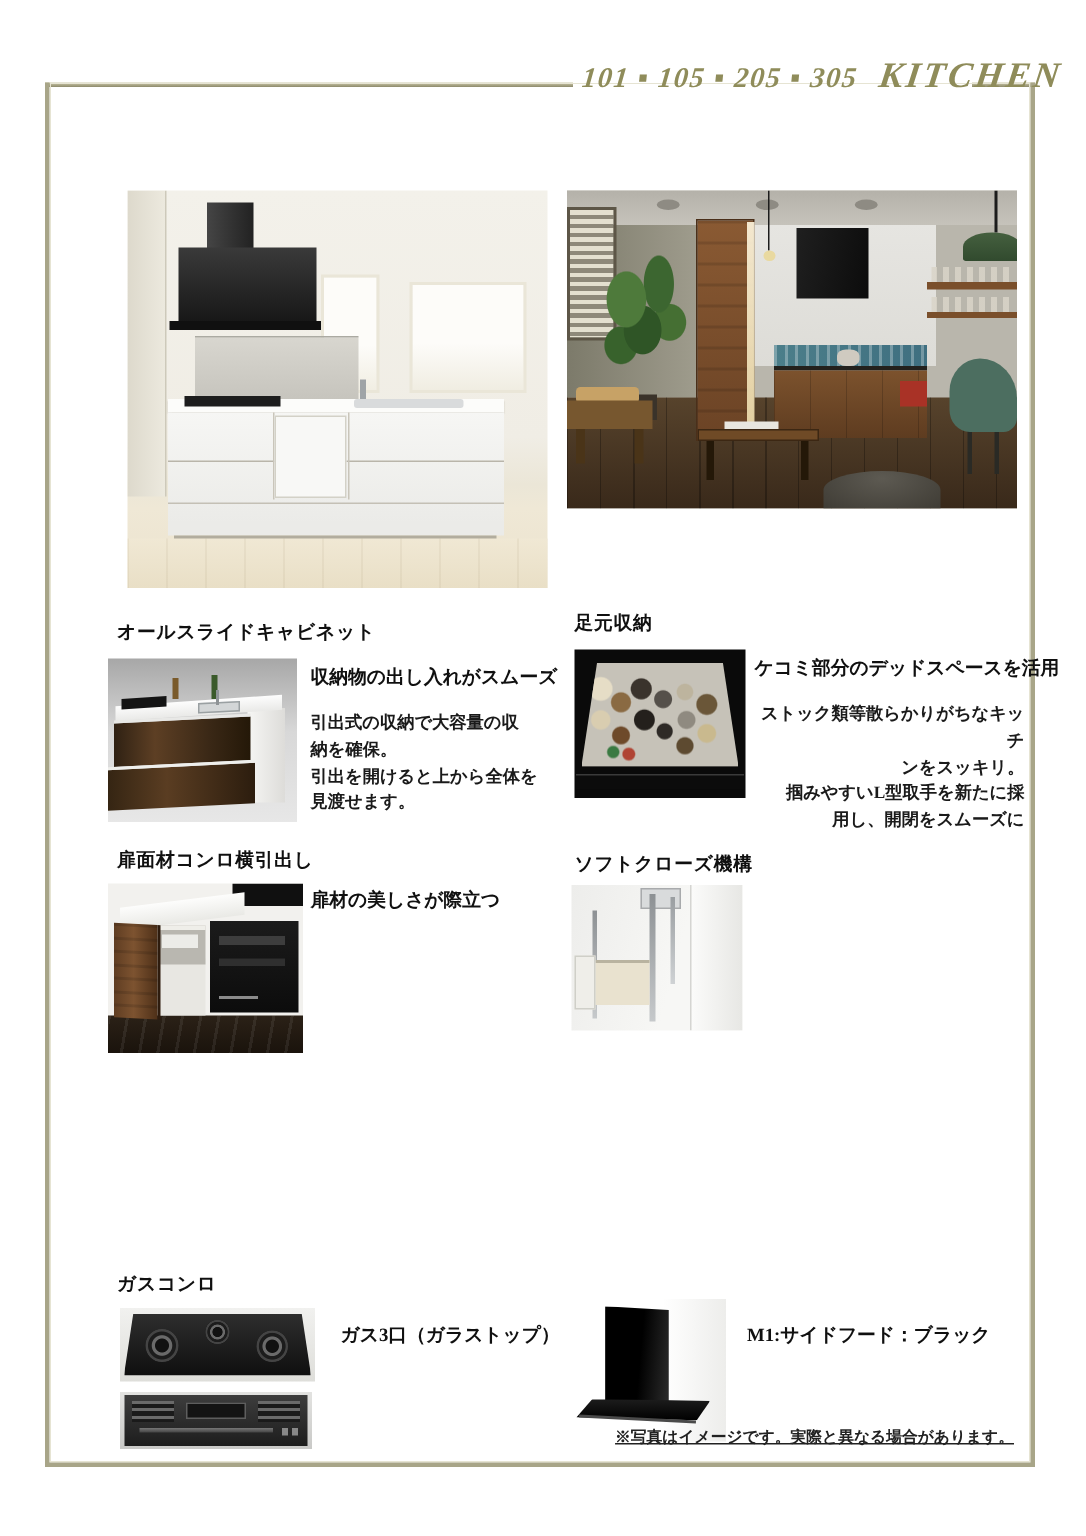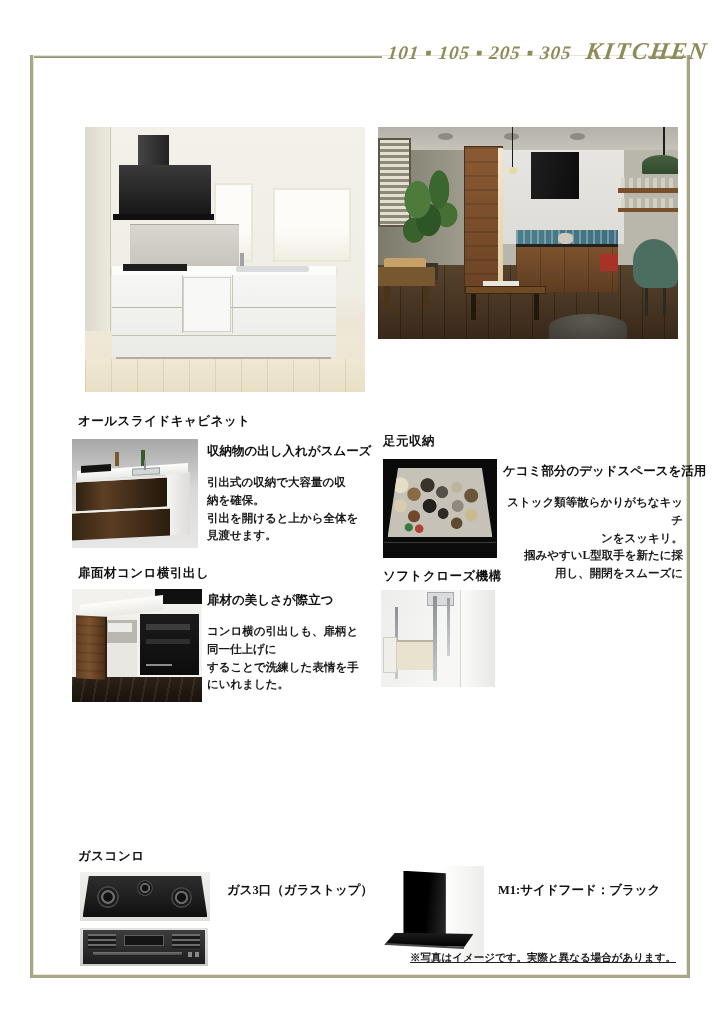--- a/index.html
+++ b/index.html
@@ -124,21 +124,21 @@
     </div>
     <div class="ftext" style="left:135px;top:30px;width:160px;">
       <h4>収納物の出し入れがスムーズ</h4>
       <p>引出式の収納で大容量の収
 納を確保。
 引出を開けると上から全体を
 見渡せます。</p>
     </div>
   </section>
 
-  <section class="feature" style="left:383px;top:433px;width:300px;height:142px;">
+  <section class="feature" style="left:383px;top:407px;width:300px;height:142px;">
     <h3 style="left:0;top:0;">足元収納</h3>
     <div class="photo" style="left:0;top:26px;width:114px;height:99px;background:#0a0a0a;">
       <div style="left:4%;top:9%;width:92%;height:70%;clip-path:polygon(10% 0,90% 0,100% 100%,0 100%);background:radial-gradient(circle at 12% 25%,#e6ddc6 0 7%,transparent 8%),radial-gradient(circle at 12% 55%,#d9cdb0 0 6%,transparent 7%),radial-gradient(circle at 25% 38%,#8a6a42 0 7%,transparent 8%),radial-gradient(circle at 25% 70%,#6e4a2a 0 6%,transparent 7%),radial-gradient(circle at 38% 25%,#3a332c 0 8%,transparent 9%),radial-gradient(circle at 40% 55%,#24201c 0 9%,transparent 10%),radial-gradient(circle at 30% 88%,#b04434 0 4%,transparent 5%),radial-gradient(circle at 20% 86%,#3a7a42 0 3.5%,transparent 4.5%),radial-gradient(circle at 52% 35%,#55504a 0 8%,transparent 9%),radial-gradient(circle at 53% 66%,#2e2a26 0 7%,transparent 8%),radial-gradient(circle at 66% 28%,#bdb49e 0 6%,transparent 7%),radial-gradient(circle at 67% 55%,#8f8a80 0 7%,transparent 8%),radial-gradient(circle at 66% 80%,#5d4a30 0 6%,transparent 7%),radial-gradient(circle at 80% 40%,#6a5638 0 7%,transparent 8%),radial-gradient(circle at 80% 68%,#c9b98e 0 6%,transparent 7%),#c6c2b8;"></div>
       <div style="left:1%;bottom:6%;width:98%;height:9%;background:#0c0c0c;border-top:1px solid #3a3a3a;"></div>
     </div>
     <div class="ftext" style="left:120px;top:30px;width:180px;text-align:right;">
       <h4>ケコミ部分のデッドスペースを活用</h4>
       <p>ストック類等散らかりがちなキッチ
 ンをスッキリ。
 掴みやすいL型取手を新たに採
@@ -156,24 +156,20 @@
       <div style="left:26%;top:25%;width:24%;height:20%;background:#b9b7b0;border-top:3px solid #efeee9;"></div>
       <div style="left:28%;top:30%;width:18%;height:8%;background:#ececе8;background:#ecece8;"></div>
       <div style="left:52%;top:22%;width:46%;height:54%;background:linear-gradient(180deg,#1b1b1b,#0c0c0c);"></div>
       <div style="left:57%;top:31%;width:34%;height:5%;background:#3d3d3d;"></div>
       <div style="left:57%;top:44%;width:34%;height:5%;background:#2f2f2f;"></div>
       <div style="left:57%;top:66%;width:20%;height:2.5%;background:#8b8b8b;"></div>
       <div style="left:3%;top:24%;width:22%;height:56%;background:repeating-linear-gradient(180deg,rgba(0,0,0,.12) 0 2px,transparent 2px 9px),linear-gradient(90deg,#5f3d22,#7d5330 45%,#4e3018);border-right:2px solid #2e1c0e;transform:skewY(3deg);"></div>
     </div>
     <div class="ftext" style="left:135px;top:27px;width:168px;">
       <h4>扉材の美しさが際立つ</h4>
-      <p>コンロ横の引出しも、扉柄と
-同一仕上げに
-することで洗練した表情を手
-にいれました。</p>
     </div>
   </section>
 
   <section class="feature" style="left:381px;top:568px;width:305px;height:145px;">
     <h3 style="left:2px;top:0;">ソフトクローズ機構</h3>
     <div class="photo" style="left:0;top:22px;width:114px;height:97px;background:linear-gradient(105deg,#ededeb 0%,#f7f7f5 60%);">
       <div style="right:0;top:0;width:30%;height:100%;background:linear-gradient(90deg,#fbfbfa,#e7e7e4);border-left:1px solid #d5d5d2;"></div>
       <div style="left:40%;top:2%;width:24%;height:15%;background:#d9dbdc;border:1px solid #a8aaac;box-sizing:border-box;"></div>
       <div style="left:12%;top:18%;width:3%;height:74%;background:linear-gradient(180deg,#8d9194,#c6c9cb);"></div>
       <div style="left:46%;top:6%;width:3%;height:88%;background:linear-gradient(180deg,#8d9194,#c6c9cb);"></div>

